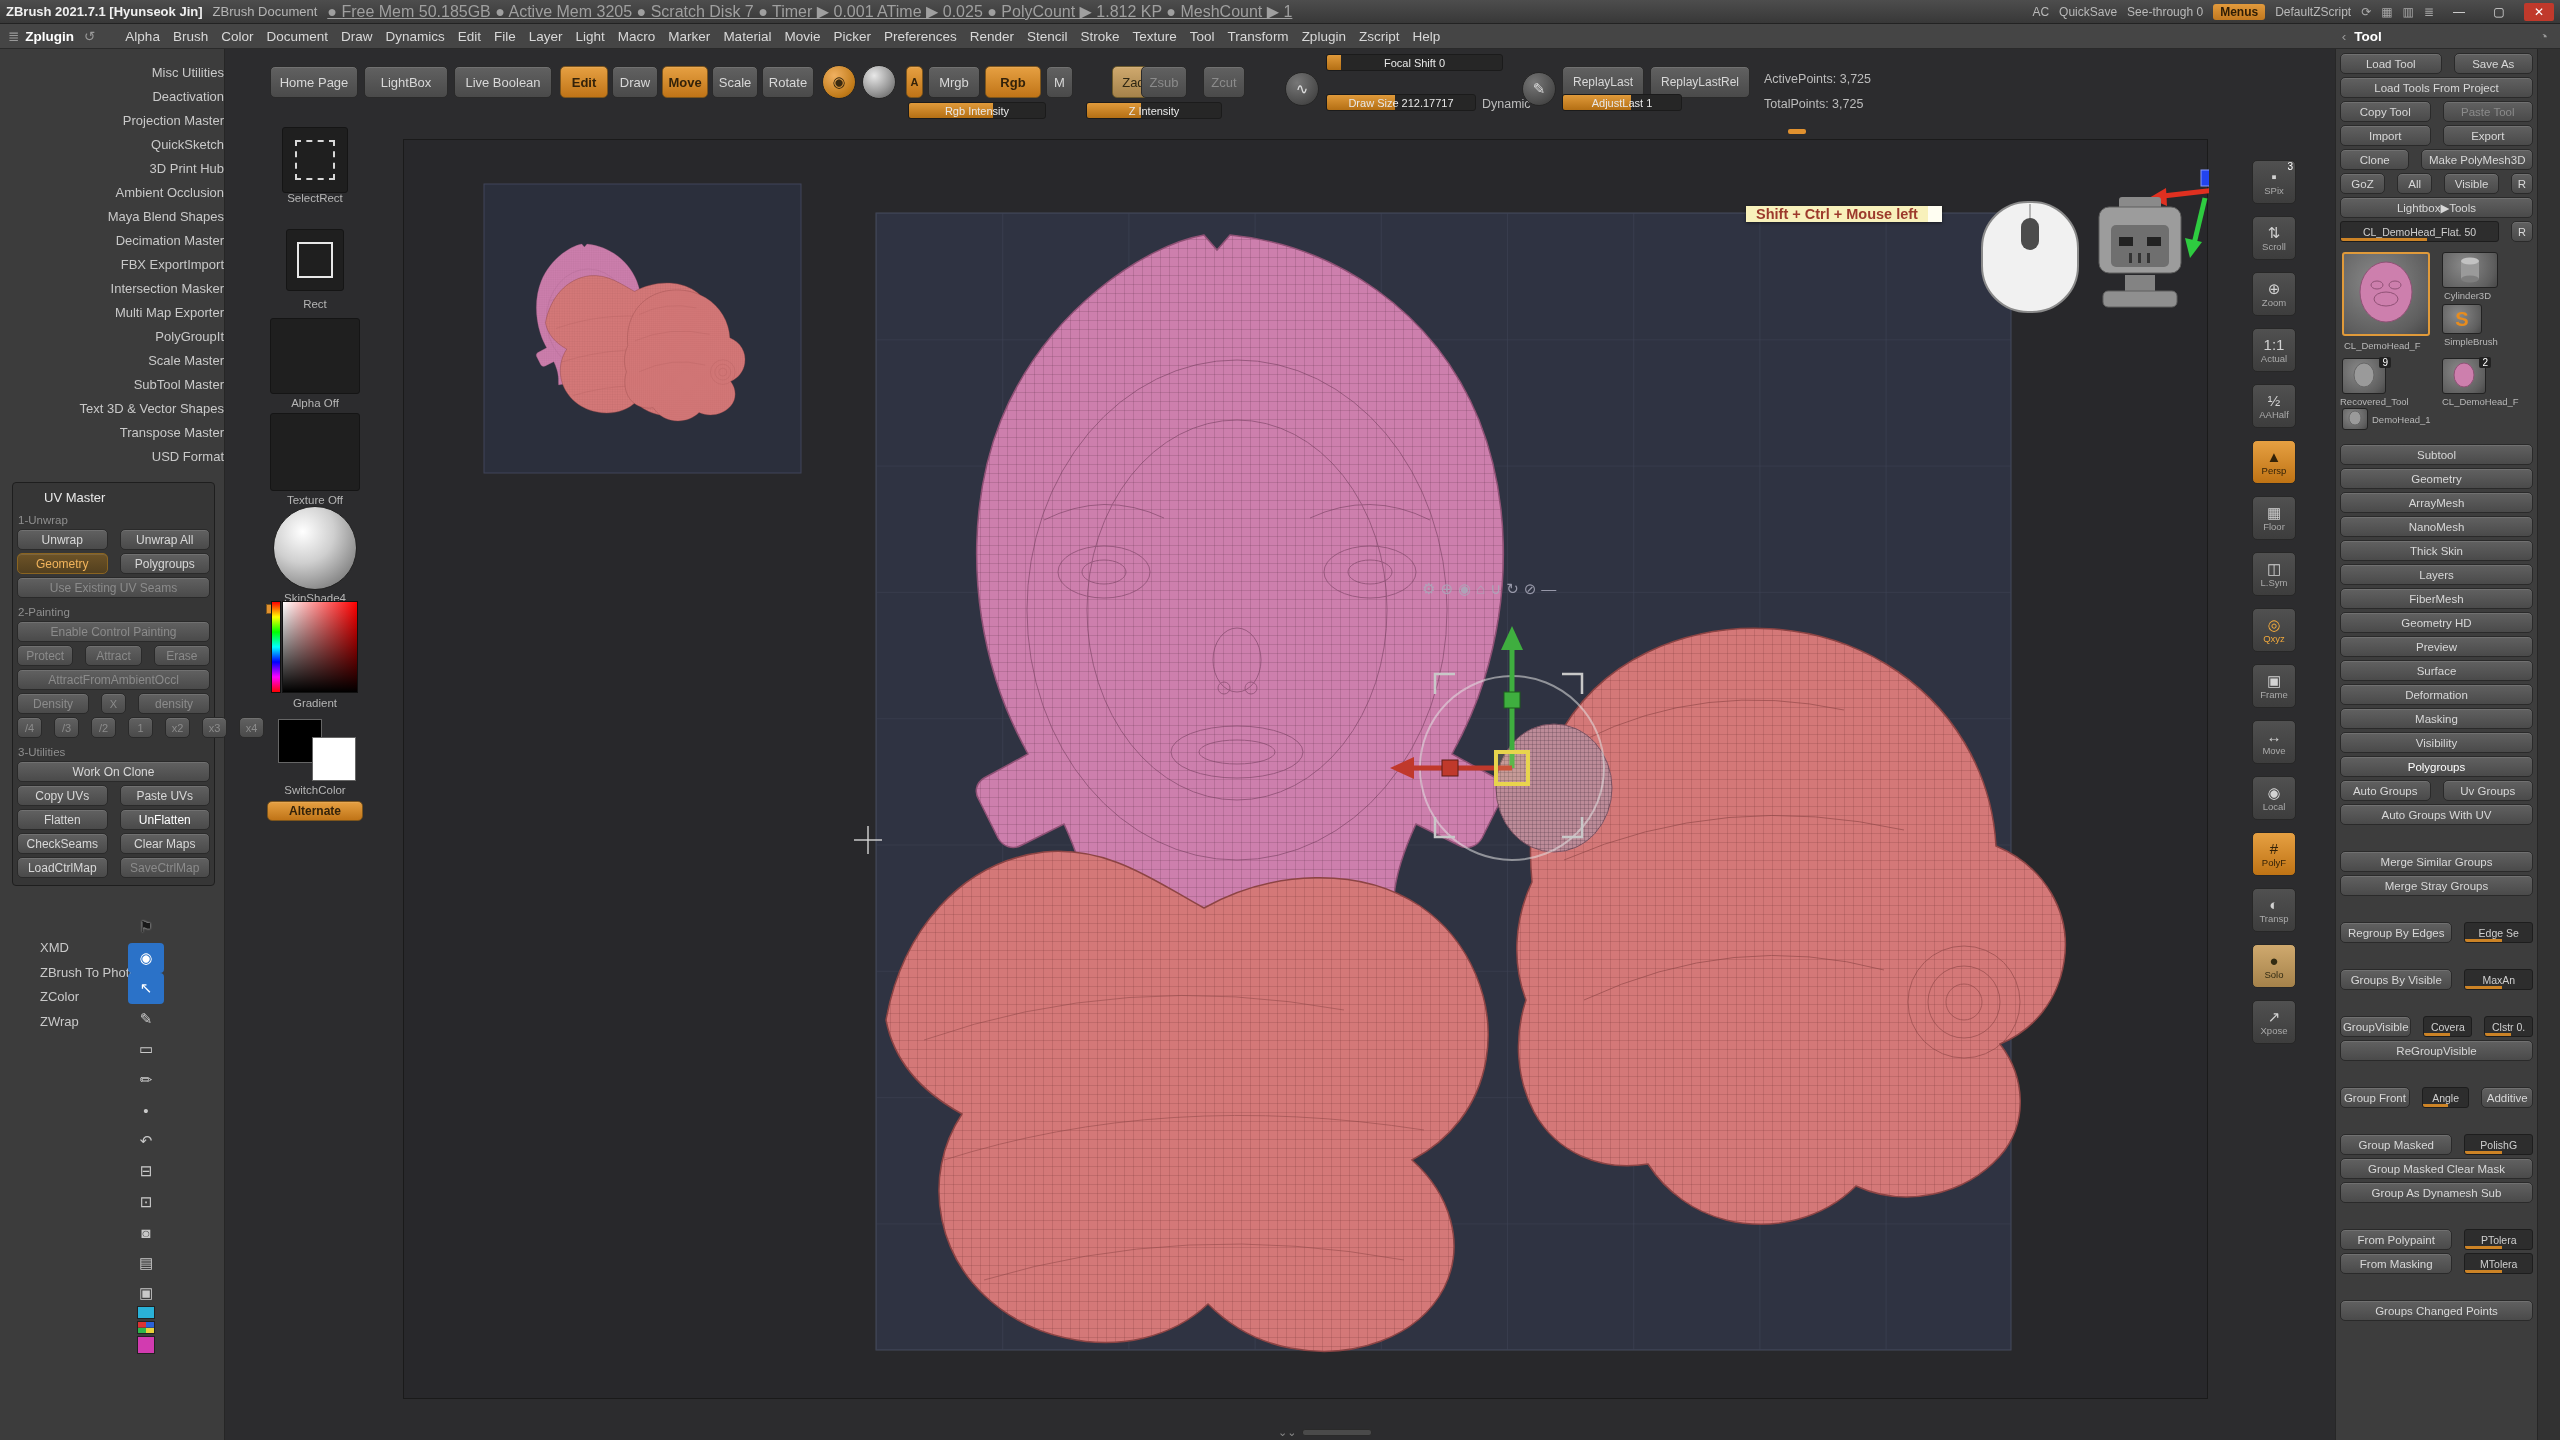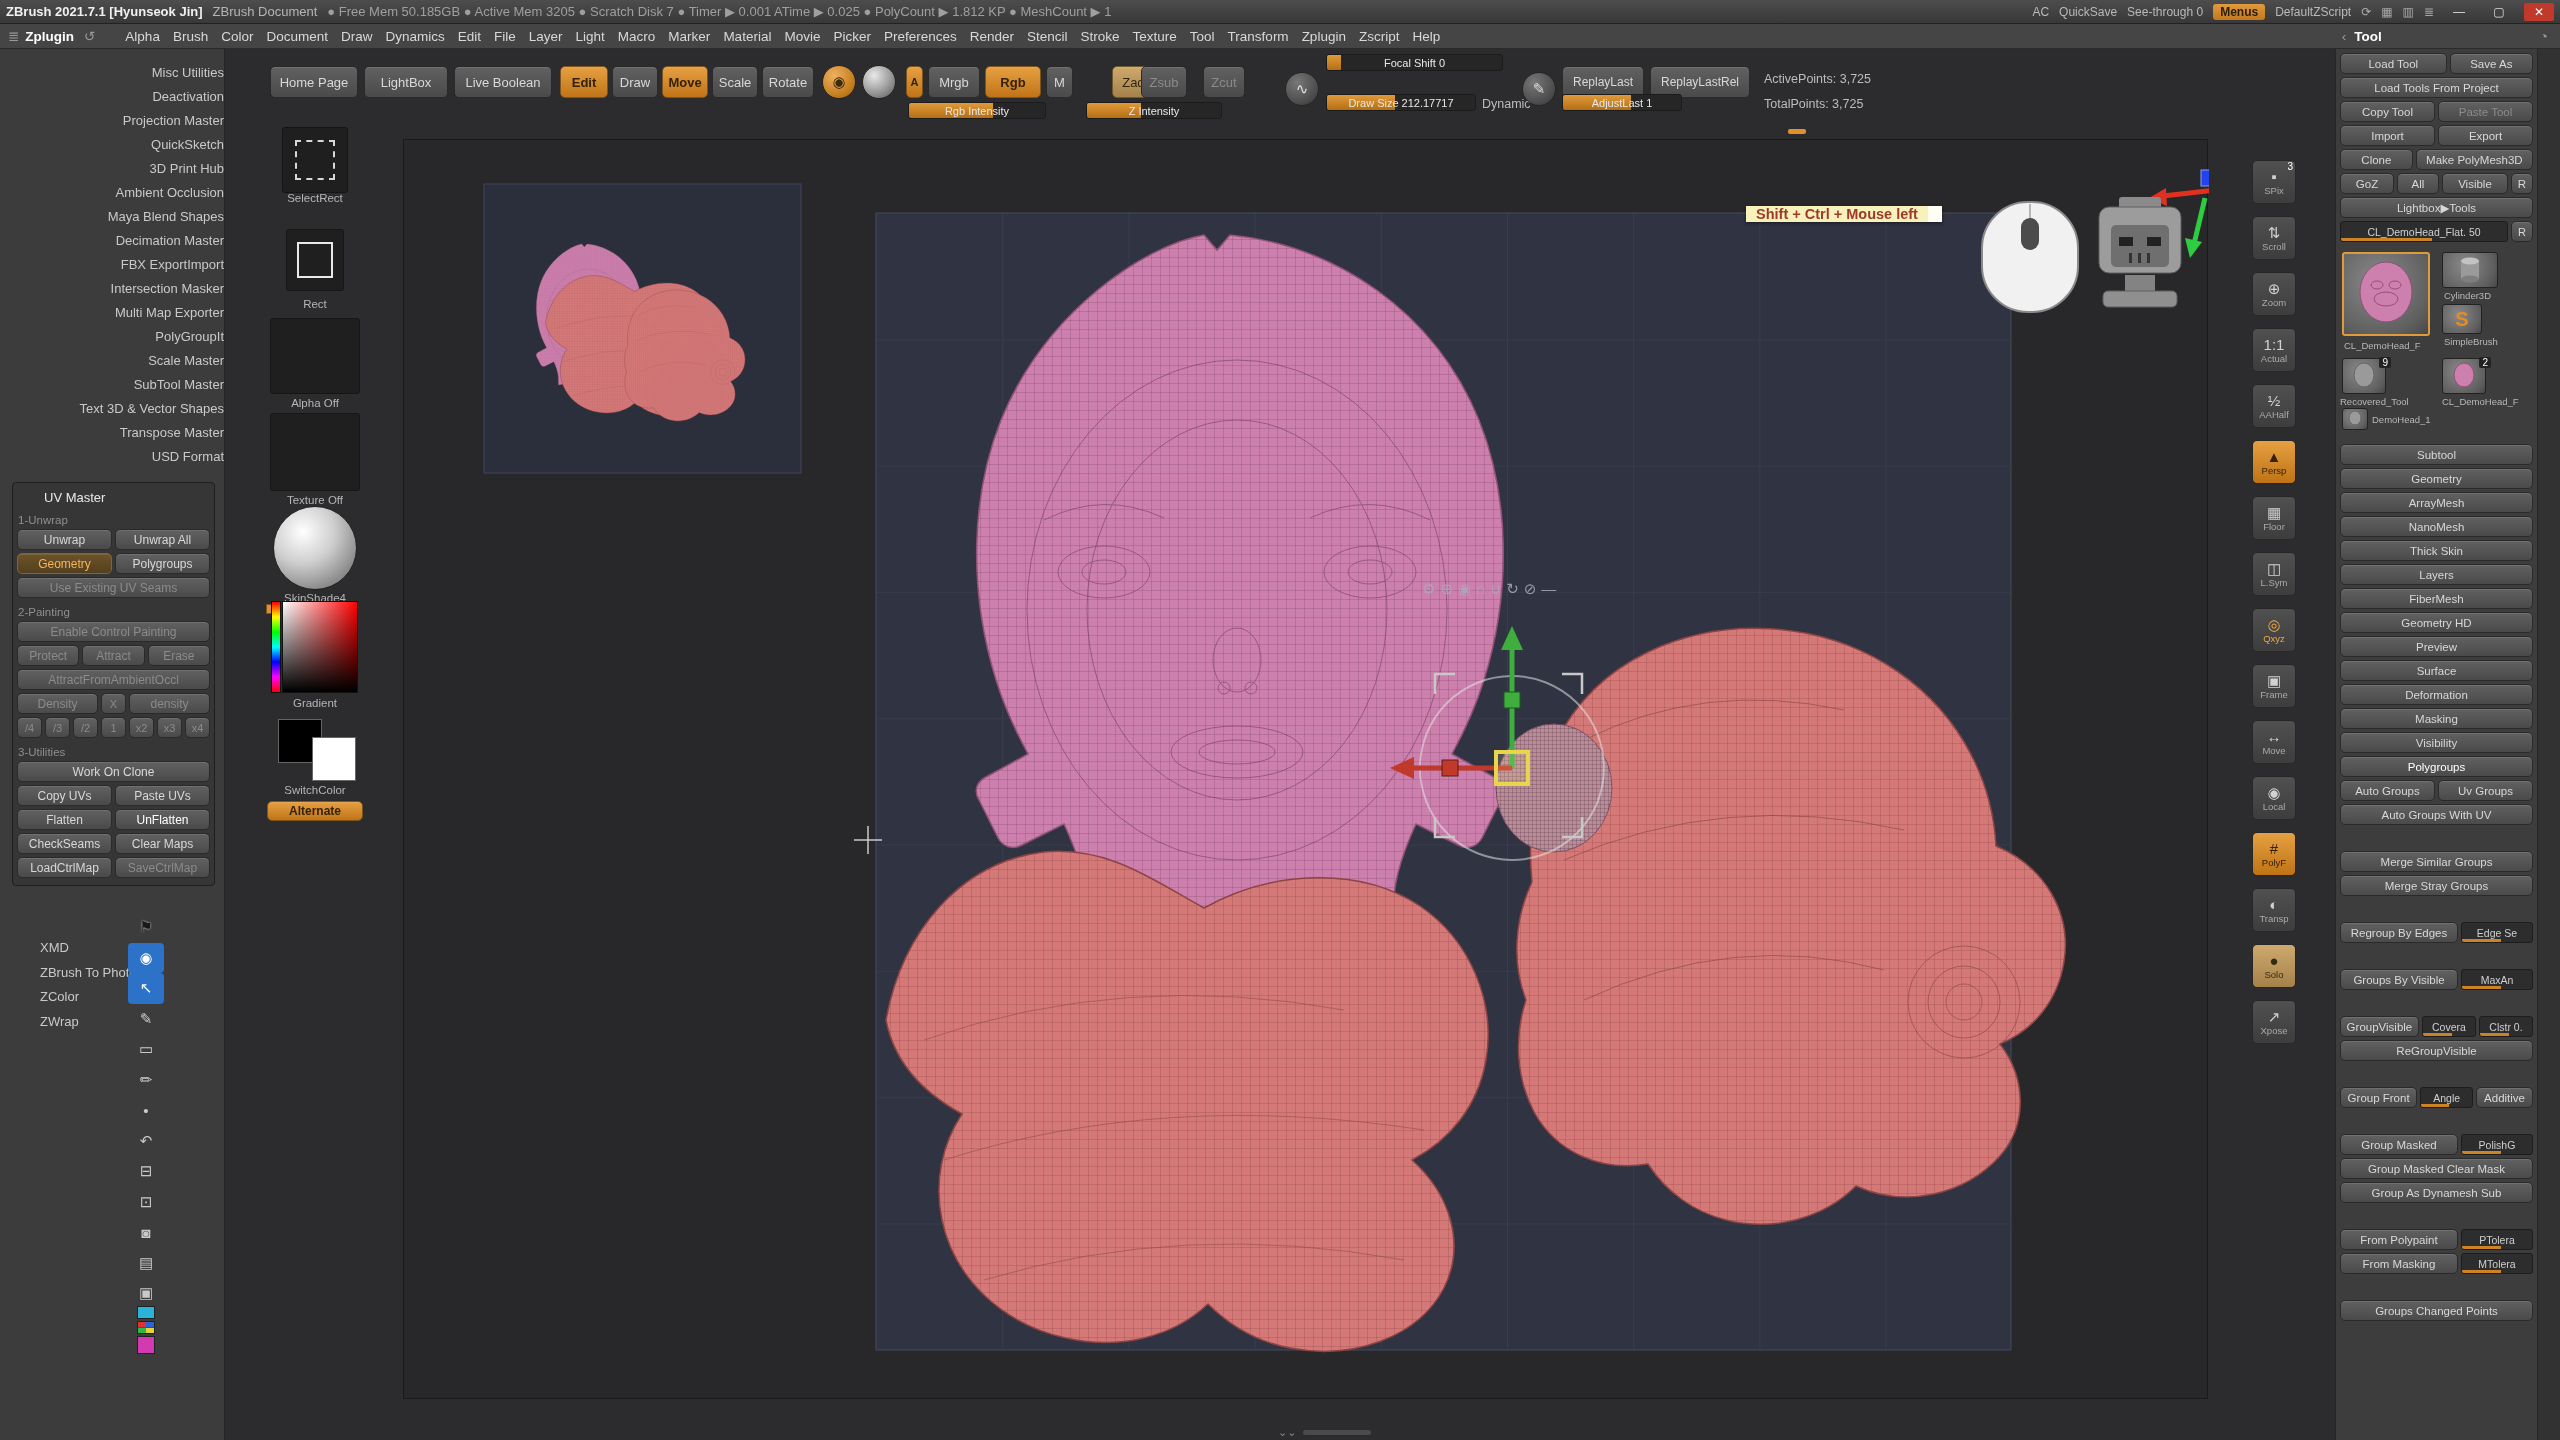--- a/index.html
+++ b/index.html
@@ -4,21 +4,21 @@
 <style>
   *{box-sizing:border-box;margin:0;padding:0;}
   html,body{width:2560px;height:1440px;overflow:hidden;}
   body{background:#2c2c2e;font-family:"Liberation Sans",sans-serif;color:#cfcfcf;position:relative;font-size:13px;}
   #app{position:absolute;inset:0;}
 
   
   .titlebar{position:absolute;left:0;top:0;right:0;height:24px;background:linear-gradient(#4d4d4d,#383838);border-bottom:1px solid #222;display:flex;align-items:center;gap:10px;padding:0 6px;font-size:13px;white-space:nowrap;}
   .titlebar .app-title{color:#f0f0f0;font-weight:bold;}
   .titlebar .doc-title{color:#b5b5b5;}
-  .titlebar .stats{color:#9f9f9f;font-size:13px;}
+  .titlebar .stats{color:#9f9f9f;font-size:16px;text-decoration:underline;}
   .tb-right{margin-left:auto;display:flex;align-items:center;gap:10px;}
   .tb-right .lbl{color:#b9b9b9;font-size:12px;}
   .menus-pill{background:linear-gradient(#e29a3c,#c1781f);color:#2e1d05;border-radius:3px;padding:1px 7px;font-size:12px;font-weight:bold;}
   .tb-ico{color:#a8a8a8;font-size:12px;}
   .winbtn{width:30px;height:18px;display:flex;align-items:center;justify-content:center;color:#ddd;font-size:12px;border-radius:2px;}
   .winbtn.close{background:#c0392b;color:#fff;}
 
   
   .menubar{position:absolute;left:0;top:24px;right:0;height:25px;background:#454545;border-bottom:1px solid #2a2a2a;display:flex;align-items:center;gap:4px;padding:0 8px;font-size:13.5px;}
   .menubar .grip{color:#9a9a9a;}
@@ -51,21 +51,21 @@
   .points{position:absolute;color:#bdbdbd;font-size:12.5px;}
   .prog-sliver{position:absolute;left:1788px;top:79px;width:18px;height:5px;background:#e0912f;border-radius:2px;}
 
   
   .zpanel{position:absolute;left:0;top:49px;bottom:0;width:225px;background:#3c3c3c;border-right:1px solid #262626;}
   .zitem{height:24px;line-height:24px;padding-left:40px;color:#c9c9c9;font-size:13px;white-space:nowrap;}
   .zitems{position:absolute;left:0;top:12px;right:0;text-align:right;}
   .uvbox{position:absolute;left:12px;top:433px;width:203px;background:#363636;border:1px solid #1e1e1e;border-radius:4px;padding:4px 3px;}
   .uvtitle{height:22px;line-height:22px;padding-left:28px;color:#e8e8e8;font-size:13px;}
   .uvlabel{color:#8f8f8f;font-size:11.5px;padding:5px 2px 3px;}
-  .prow{display:flex;gap:3px;margin:0 1px 3px;}
+  .prow{display:flex;gap:12px;margin:0 1px 3px;}
   .prow .btn{height:21px;font-size:12px;flex:1;padding:0 2px;}
   .prow .btn.tiny{flex:0 0 25px;font-size:11px;}
   .zbottom{position:absolute;left:0;top:887px;right:0;}
   .zbottom .zitem{height:24.7px;line-height:24.7px;}
 
   
   .iconcol{position:absolute;left:128px;top:912px;width:36px;}
   .icn{height:30.5px;display:flex;align-items:center;justify-content:center;color:#c9c9c9;font-size:15px;}
   .icn.sel{background:#2b72c8;border-radius:4px;color:#fff;}
   .icn.dark{color:#191919;text-shadow:0 0 2px #eee;}

